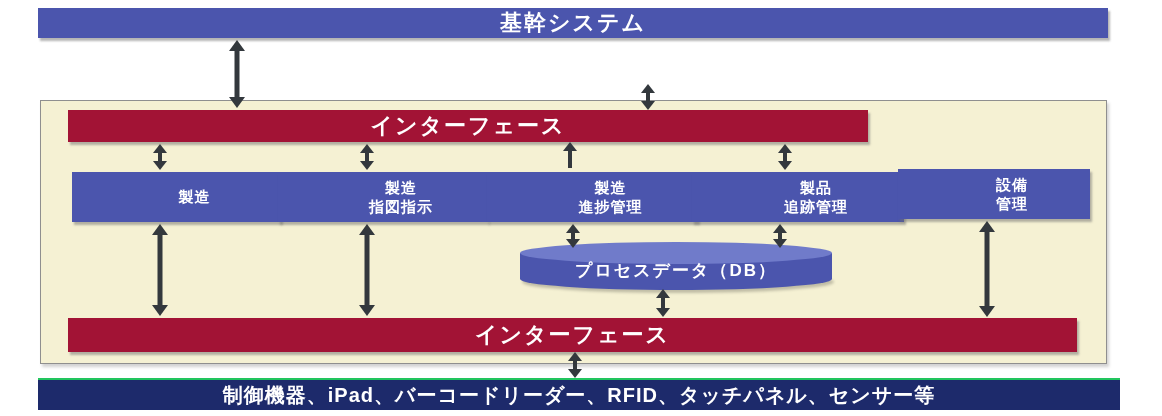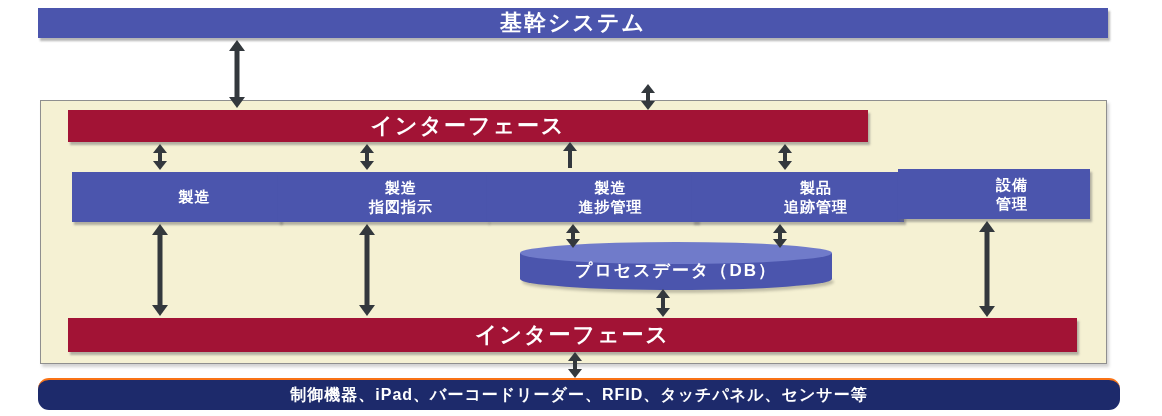--- a/index.html
+++ b/index.html
@@ -7,21 +7,21 @@
     --panel:#f5f1d3; --arrow:#33383d;
   }
   html,body{margin:0;padding:0;background:#fff;}
   body{font-family:"Liberation Sans","DejaVu Sans",sans-serif;}
   .stage{position:relative;width:1162px;height:416px;background:#fff;overflow:hidden;}
 
   .bar{position:absolute;display:flex;align-items:center;justify-content:center;
        color:#fff;font-weight:bold;letter-spacing:2px;}
   .bar-blue{background:var(--blue);box-shadow:2px 3px 2px rgba(90,90,90,.45);font-size:22px;align-items:flex-end;}
   .bar-red{background:var(--red);box-shadow:2px 3px 2px rgba(110,110,110,.5);font-size:22px;}
-  .bar-navy{background:var(--navy);border-top:2px solid #f97316;font-size:16px;letter-spacing:1px;border-radius:11px;}
+  .bar-navy{background:var(--navy);border-top:2px solid #22c55e;font-size:20px;letter-spacing:1px;}
 
   .core-bar{left:38px;top:8px;width:1070px;height:30px;}
   .prod-bar{left:513px;top:48px;width:590px;height:34px;}
   .panel{position:absolute;left:40px;top:100px;width:1065px;height:262px;
          background:var(--panel);border:1px solid #8f8f8f;box-shadow:2px 3px 3px rgba(0,0,0,.18);}
   .if-top{left:68px;top:110px;width:800px;height:32px;}
   .if-bottom{left:68px;top:318px;width:1009px;height:34px;}
   .devices-bar{left:38px;top:378px;width:1082px;height:30px;}
 
   .node{position:absolute;background:var(--blue);color:#fff;font-weight:bold;font-size:15px;

